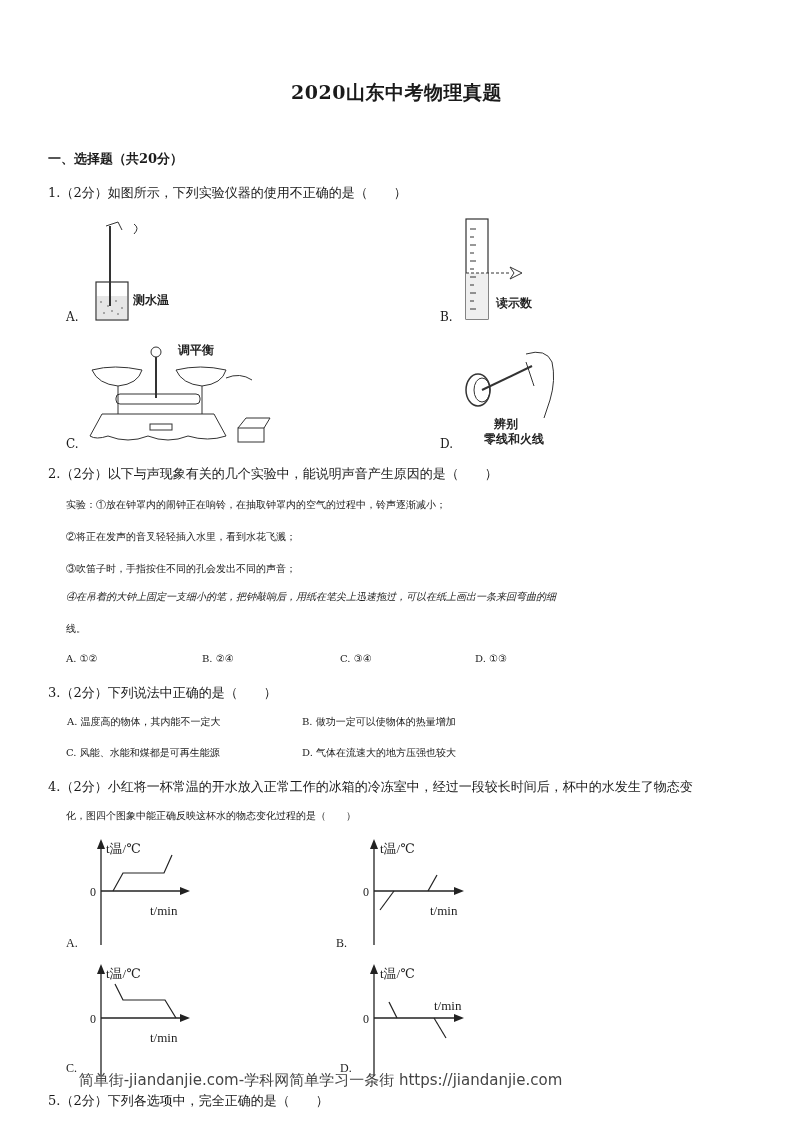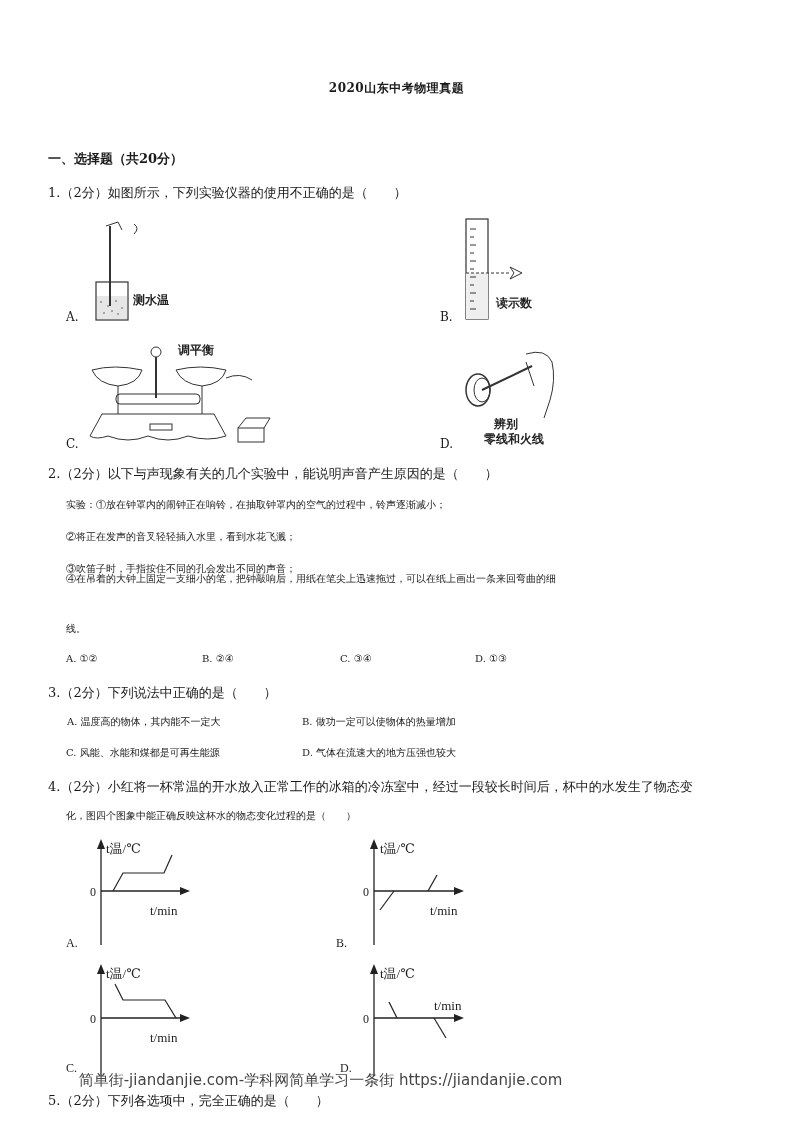--- a/index.html
+++ b/index.html
@@ -1,21 +1,21 @@
 <!DOCTYPE html>
 <html><head>
 <meta charset="utf-8">
 <style>
   html, body { margin: 0; padding: 0; background: #ffffff; }
   body {
     width: 793px; height: 1122px; position: relative; overflow: hidden;
     font-family: "DejaVu Serif", "Liberation Serif", serif; color: #1a1a1a;
   }
   .abs { position: absolute; }
-  .title { left: 0; width: 793px; top: 80px; text-align: center; font-size: 12px; font-weight: bold; letter-spacing: 0.5px; }
+  .title { left: 0; width: 793px; top: 80px; text-align: center; font-size: 19px; font-weight: bold; letter-spacing: 0.5px; }
   .section { left: 48px; top: 150px; font-size: 13px; font-weight: bold; }
   .q { font-size: 13px; white-space: nowrap; }
   .line { font-size: 10px; white-space: nowrap; }
   .optlabel { font-size: 12px; }
   .fig-label { font-family: "DejaVu Sans", "Liberation Sans", sans-serif; font-weight: bold; font-size: 12px; }
   .watermark { left: 0; width: 641px; top: 1071px; text-align: center; font-family: "DejaVu Sans", "Liberation Sans", sans-serif; font-size: 15px; color: #444; }
   svg text { font-family: "Liberation Serif", "DejaVu Serif", serif; }
 </style>
 </head>
 <body>
@@ -95,21 +95,21 @@
   <text x="34" y="88" font-size="12" font-weight="bold" fill="#222">辨别</text>
   <text x="24" y="103" font-size="12" font-weight="bold" fill="#222">零线和火线</text>
 </svg>
 
 <div class="abs q" style="left:48px; top:465px;">
   <span>2.</span><span>（2分）以下与声现象有关的几个实验中，能说明声音产生原因的是（　　）</span>
 </div>
 <div class="abs line" style="left:66px; top:498px;">实验：①放在钟罩内的闹钟正在响铃，在抽取钟罩内的空气的过程中，铃声逐渐减小；</div>
 <div class="abs line" style="left:66px; top:530px;">②将正在发声的音叉轻轻插入水里，看到水花飞溅；</div>
 <div class="abs line" style="left:66px; top:562px;">③吹笛子时，手指按住不同的孔会发出不同的声音；</div>
-<div class="abs line" style="left:66px; top:572px;">④在吊着的大钟上固定一支细小的笔，把钟敲响后，用纸在笔尖上迅速拖过，可以在纸上画出一条来回弯曲的细</div>
+<div class="abs line" style="left:66px; top:590px;font-style:italic;">④在吊着的大钟上固定一支细小的笔，把钟敲响后，用纸在笔尖上迅速拖过，可以在纸上画出一条来回弯曲的细</div>
 <div class="abs line" style="left:66px; top:622px;">线。</div>
 <div class="abs line" style="left:66px; top:653px;"><span>A.</span> <span>①②</span></div>
 <div class="abs line" style="left:202px; top:653px;"><span>B.</span> <span>②④</span></div>
 <div class="abs line" style="left:340px; top:653px;"><span>C.</span> <span>③④</span></div>
 <div class="abs line" style="left:475px; top:653px;"><span>D.</span> <span>①③</span></div>
 
 <div class="abs q" style="left:48px; top:684px;">
   <span>3.</span><span>（2分）下列说法中正确的是（　　）</span>
 </div>
 <div class="abs line" style="left:67px; top:715px;"><span>A.</span> <span>温度高的物体，其内能不一定大</span></div>

